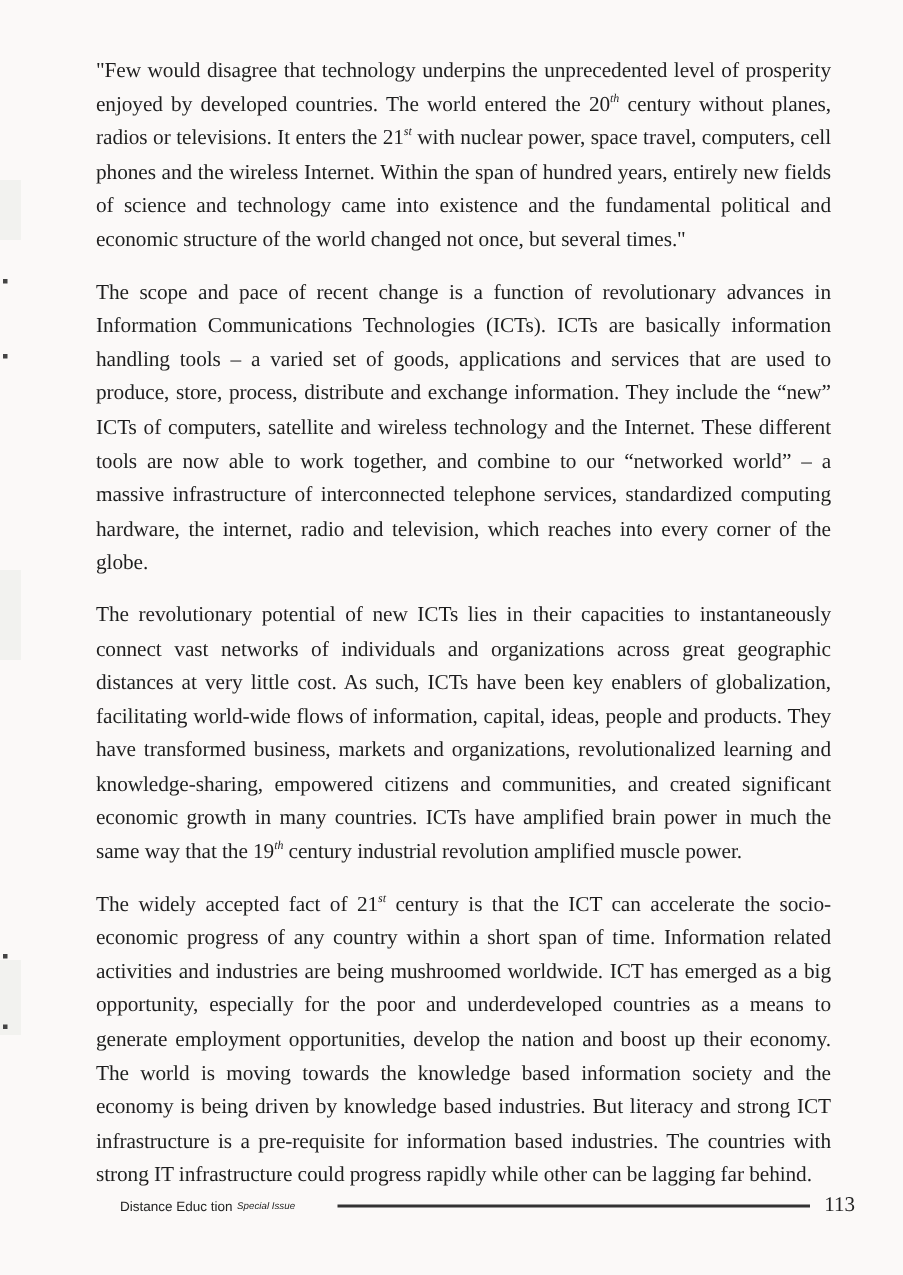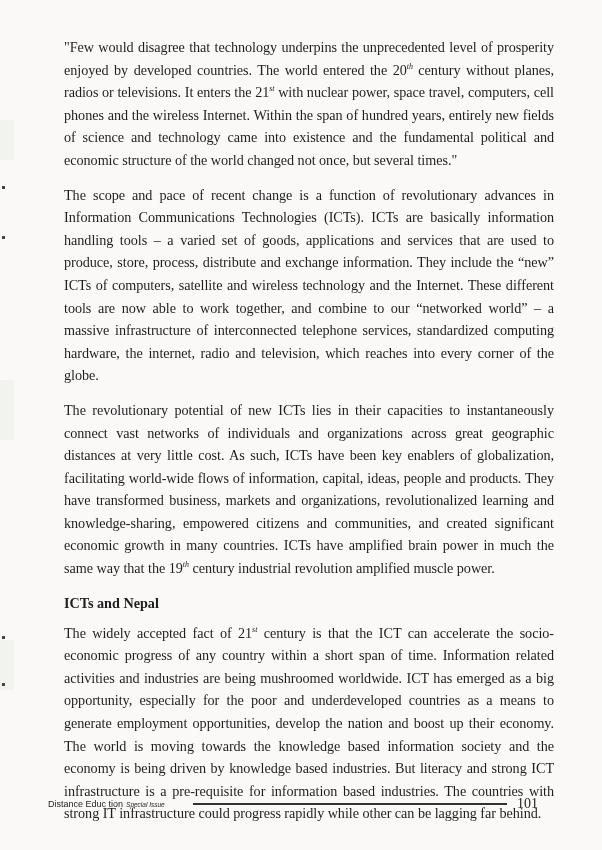--- a/index.html
+++ b/index.html
@@ -27,21 +27,21 @@
     }
     .para sup { font-size: 8px; line-height: 0; vertical-align: 6px; font-style: italic; }
     .heading {
       font-size: 14.2px;
       font-weight: bold;
       margin: 0 0 8px 0;
       line-height: 22px;
     }
     .footer {
       position: absolute;
-      left: 48px;
+      left: 80px;
       top: 796px;
       width: 490px;
       display: flex;
       align-items: center;
       font-family: "Liberation Sans", sans-serif;
     }
     .footer-title { font-size: 9px; color: #222; white-space: nowrap; }
     .footer-sub { font-size: 6.5px; font-style: italic; margin-left: 3px; white-space: nowrap; }
     .footer-rule { flex: 1; height: 2px; background: #333; margin: 0 10px 0 28px; }
     .footer-page { font-family: "Liberation Serif", serif; font-size: 14px; color: #222; }
@@ -59,23 +59,22 @@
 <div class="speck" style="left:2px;top:636px;"></div>
 <div class="speck" style="left:2px;top:683px;"></div>
 
 <div class="page">
   <p class="para"><span>"Few would disagree that technology underpins the unprecedented level of prosperity enjoyed by developed countries. The world entered the 20</span><sup>th</sup><span> century without planes, radios or televisions. It enters the 21</span><sup>st</sup><span> with nuclear power, space travel, computers, cell phones and the wireless Internet. Within the span of hundred years, entirely new fields of science and technology came into existence and the fundamental political and economic structure of the world changed not once, but several times."</span></p>
 
   <p class="para">The scope and pace of recent change is a function of revolutionary advances in Information Communications Technologies (ICTs). ICTs are basically information handling tools – a varied set of goods, applications and services that are used to produce, store, process, distribute and exchange information. They include the “new” ICTs of computers, satellite and wireless technology and the Internet. These different tools are now able to work together, and combine to our “networked world” – a massive infrastructure of interconnected telephone services, standardized computing hardware, the internet, radio and television, which reaches into every corner of the globe.</p>
 
   <p class="para"><span>The revolutionary potential of new ICTs lies in their capacities to instantaneously connect vast networks of individuals and organizations across great geographic distances at very little cost. As such, ICTs have been key enablers of globalization, facilitating world-wide flows of information, capital, ideas, people and products. They have transformed business, markets and organizations, revolutionalized learning and knowledge-sharing, empowered citizens and communities, and created significant economic growth in many countries. ICTs have amplified brain power in much the same way that the 19</span><sup>th</sup><span> century industrial revolution amplified muscle power.</span></p>
 
-  <h3 class="heading">ICTs and Nepal</h3>
 
   <p class="para"><span>The widely accepted fact of 21</span><sup>st</sup><span> century is that the ICT can accelerate the socio-economic progress of any country within a short span of time. Information related activities and industries are being mushroomed worldwide. ICT has emerged as a big opportunity, especially for the poor and underdeveloped countries as a means to generate employment opportunities, develop the nation and boost up their economy. The world is moving towards the knowledge based information society and the economy is being driven by knowledge based industries. But literacy and strong ICT infrastructure is a pre-requisite for information based industries. The countries with strong IT infrastructure could progress rapidly while other can be lagging far behind.</span></p>
 </div>
 
 <div class="footer">
   <span class="footer-title">Distance Educ tion</span>
   <span class="footer-sub">Special Issue</span>
   <div class="footer-rule"></div>
-  <span class="footer-page">101</span>
+  <span class="footer-page">113</span>
 </div>
 
 </body></html>

